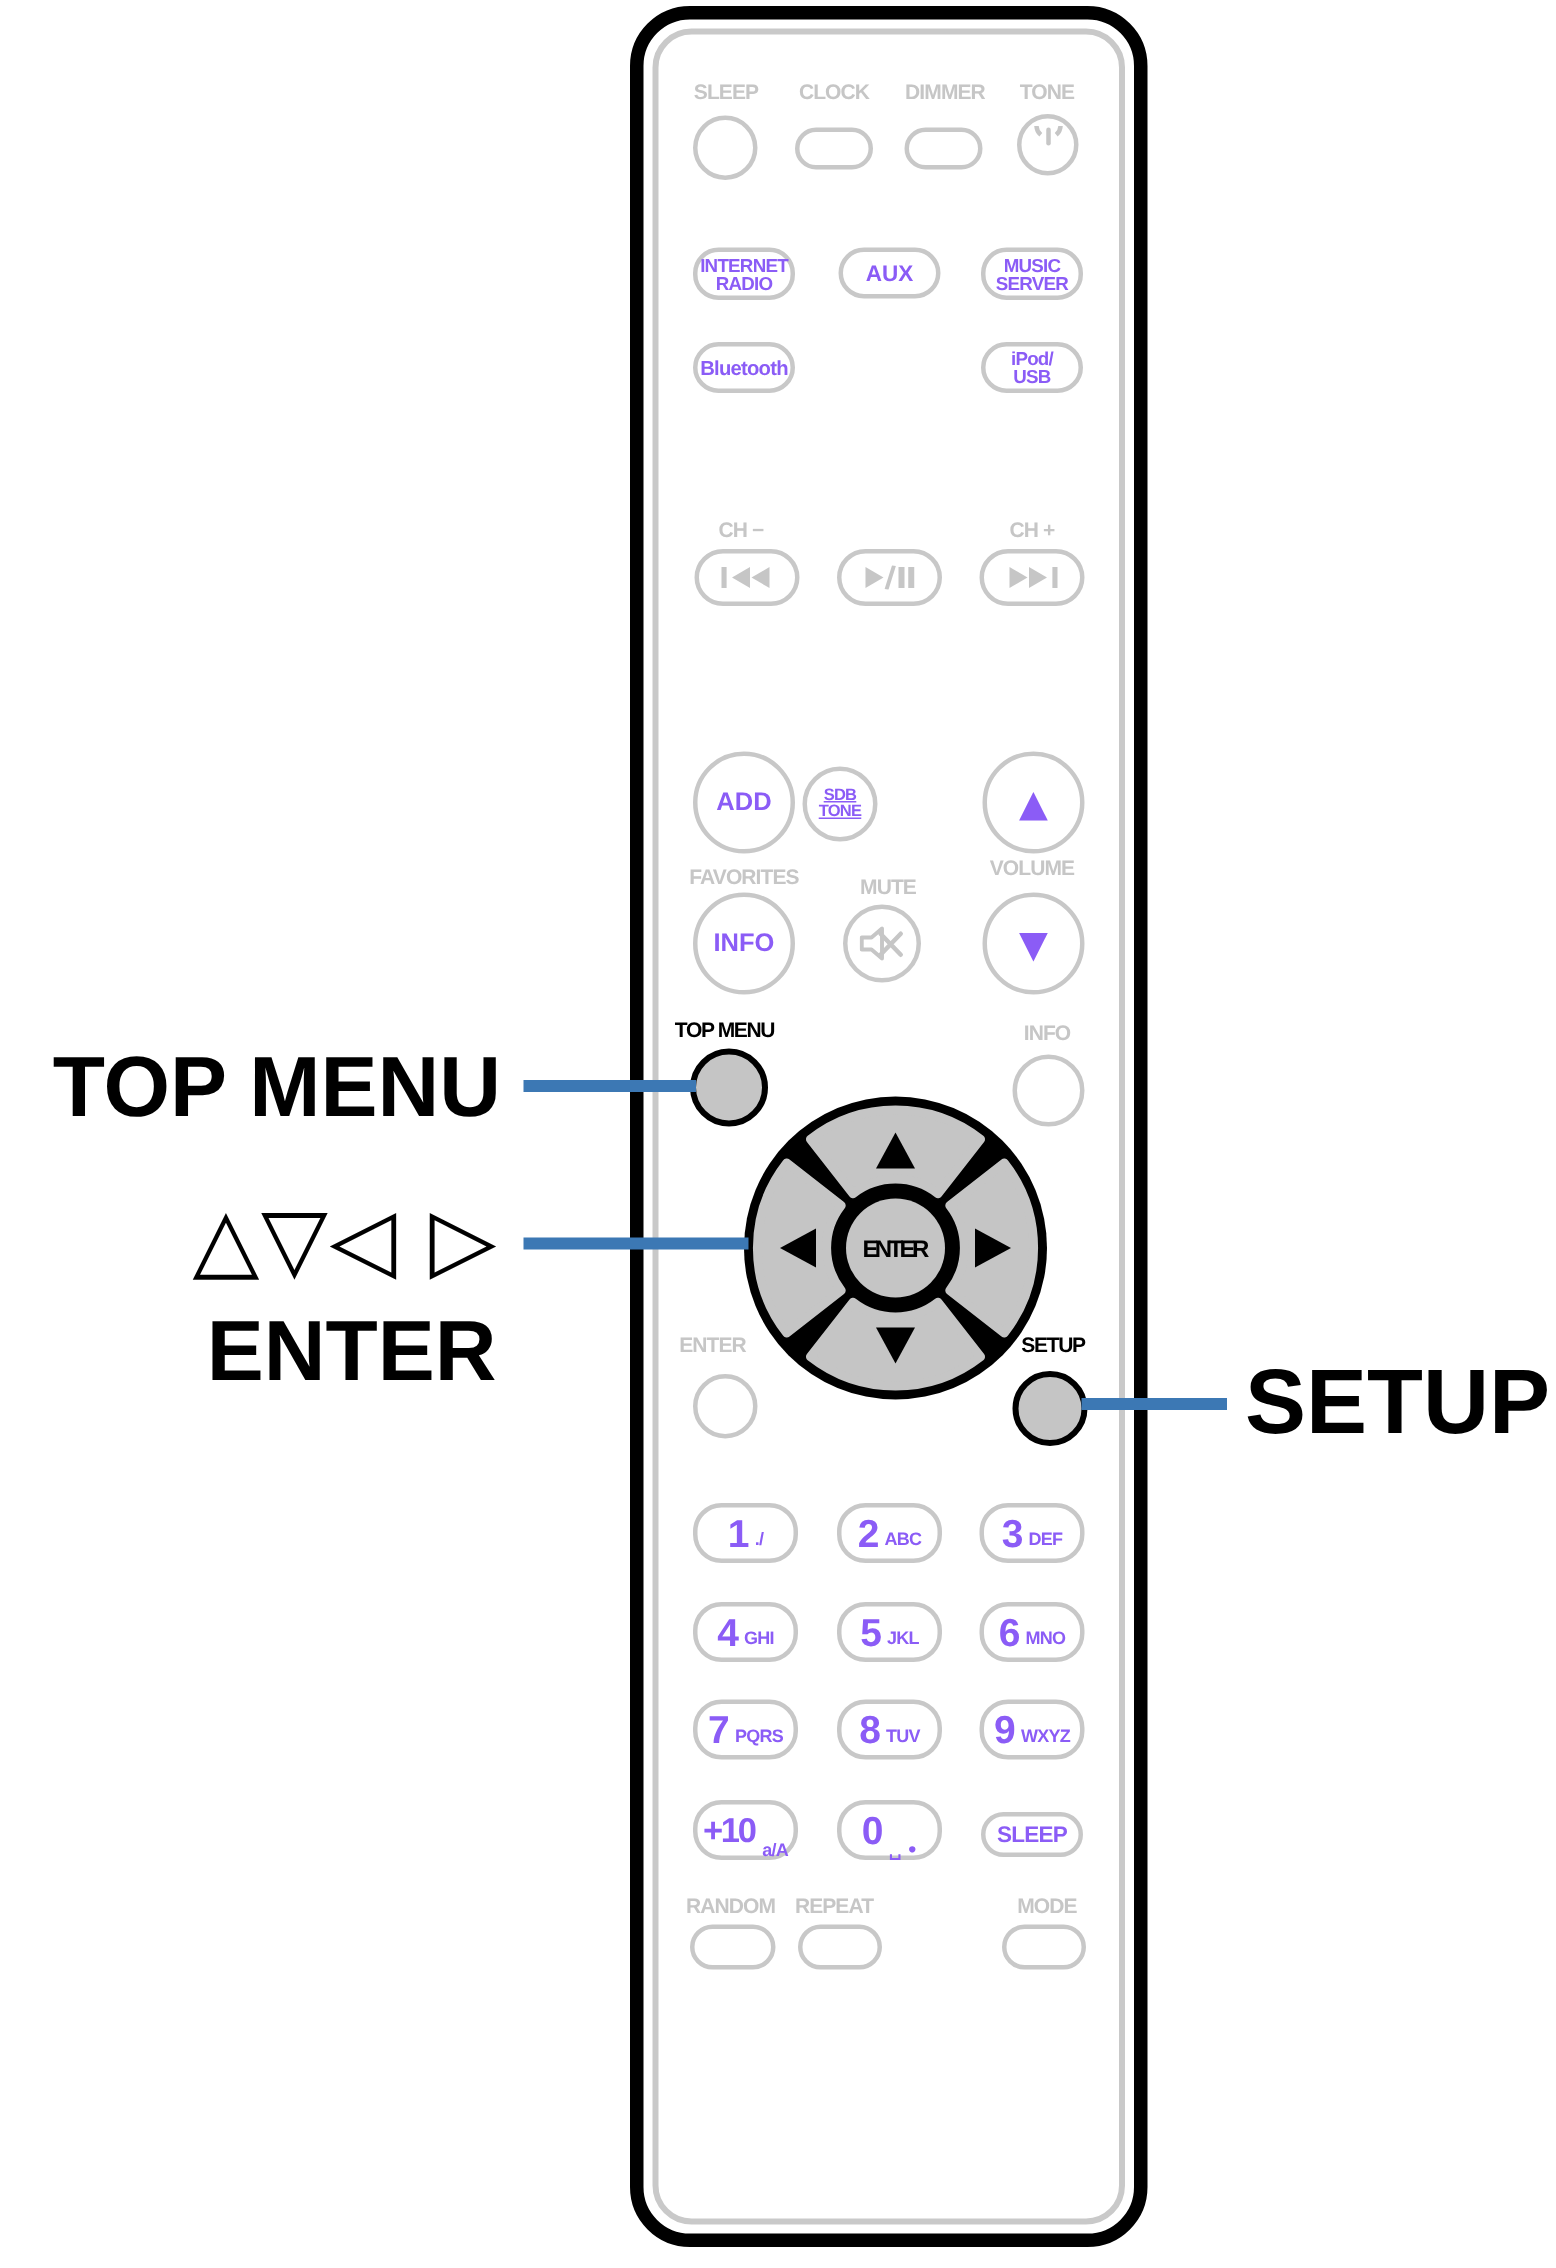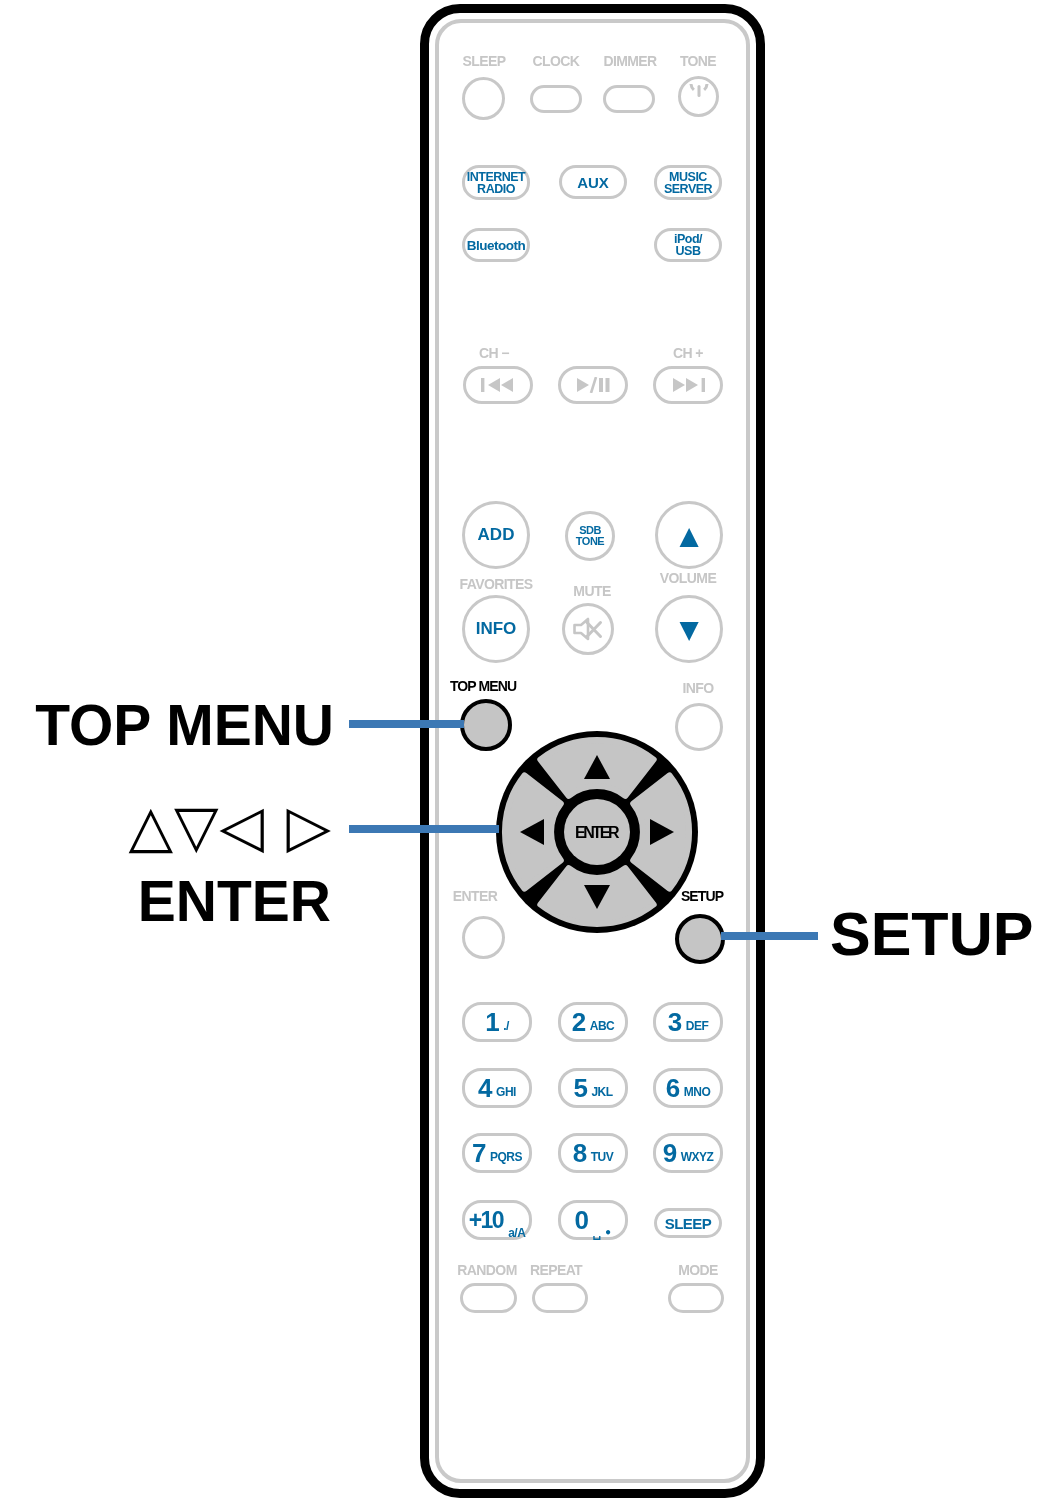--- a/index.html
+++ b/index.html
@@ -12,21 +12,21 @@
   #remote-inner{position:absolute;left:435px;top:19px;width:315px;height:1464px;
           box-sizing:border-box;border:4px solid #c9c9c9;border-radius:26px;}
 
   
   .lbl{position:absolute;font-weight:bold;font-size:14px;color:#c6c6c6;
        text-align:center;letter-spacing:-0.6px;white-space:nowrap;}
   .lbl.dark{color:#000;letter-spacing:-0.9px;}
 
   
   .btn{position:absolute;box-sizing:border-box;border:3px solid #c8c8c8;background:#fff;
-       display:flex;align-items:center;justify-content:center;color:#0369a1;
+       display:flex;align-items:center;justify-content:center;color:#8b5cf6;
        font-weight:bold;font-family:"Liberation Sans",sans-serif;}
   .circle{border-radius:50%;text-align:center;}
   .stadium{border-radius:999px;}
   .soft{border-radius:17px;}
   .hl{background:#c5c5c5;border:4px solid #000;}
 
   .two-line{flex-direction:column;line-height:12px;font-size:12.5px;letter-spacing:-0.5px;}
   .tiny-two{flex-direction:column;line-height:11px;font-size:11px;letter-spacing:-0.5px;}
   .tri{font-family:"DejaVu Sans",sans-serif;font-size:25px;line-height:1;}
 
@@ -108,21 +108,21 @@
     <svg width="36" height="16" viewBox="0 0 36 16">
       <polygon class="g-fill" points="3,1 15,8 3,15"></polygon>
       <polygon class="g-fill" points="16,1 28,8 16,15"></polygon>
       <rect class="g-fill" x="31.6" y="1" width="3.4" height="14"></rect>
     </svg>
   </div>
 
   <div class="btn circle" style="left:462px;top:501px;width:68px;height:68px;font-size:17px;">
     <span>ADD</span>
   </div>
-  <div class="btn circle tiny-two" style="left:565px;top:511px;width:50px;height:50px;">
+  <div class="btn circle tiny-two" style="left:535px;top:511px;width:50px;height:50px;text-decoration:underline;">
     <span>SDB</span>
     <span>TONE</span>
   </div>
   <div class="btn circle" style="left:655px;top:501px;width:68px;height:68px;">
     <span class="tri">▲</span>
   </div>
 
   <div class="lbl" style="left:446px;top:576px;width:100px;">FAVORITES</div>
   <div class="lbl" style="left:552px;top:583px;width:80px;">MUTE</div>
   <div class="lbl" style="left:648px;top:570px;width:80px;">VOLUME</div>

